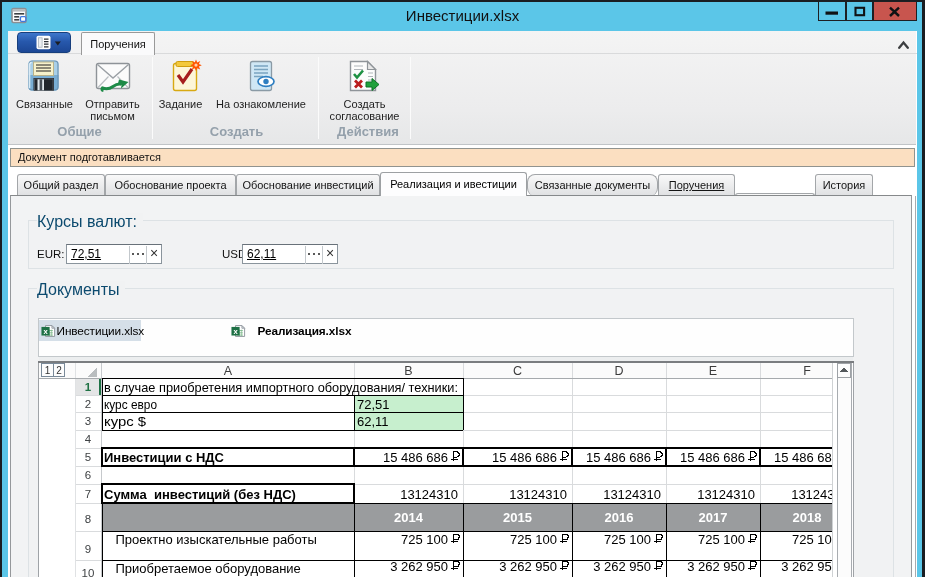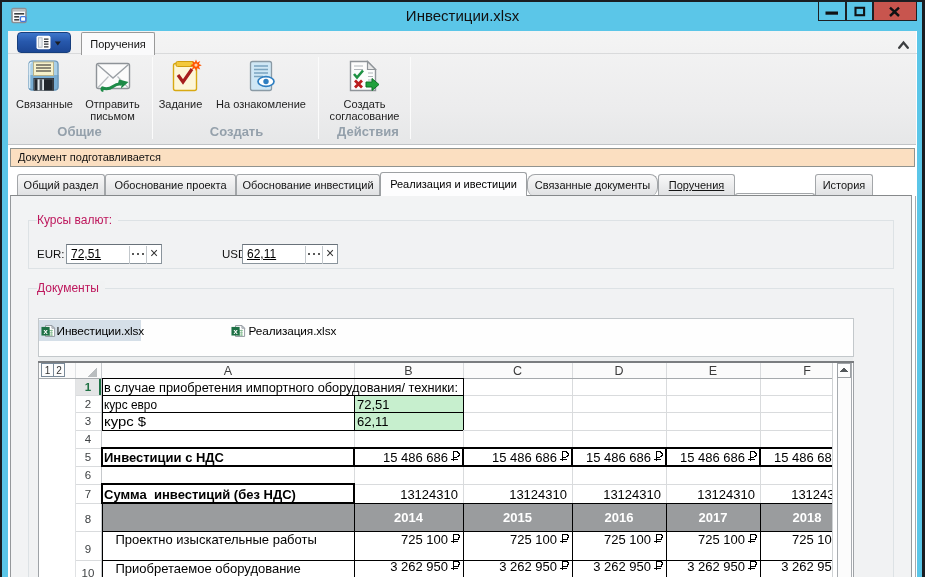--- a/index.html
+++ b/index.html
@@ -13,21 +13,21 @@
 #apptab{position:absolute;left:81px;top:32px;width:74px;height:23px;background:#fafafb;border:1px solid #999;border-bottom:none;border-radius:2px 2px 0 0;font-size:11px;text-align:center;line-height:22px;color:#111;}
 #appbtn{position:absolute;left:17px;top:32px;width:54px;height:21px;border-radius:3px;background:linear-gradient(#3e77cc,#2758ac 45%,#1c4795);border:1px solid #173f7d;border-radius:4px;}
 .rlabel{position:absolute;font-size:11px;color:#1e1e1e;text-align:center;}
 .glabel{position:absolute;font-size:13px;color:#94a0ab;text-align:center;font-weight:bold;}
 .rsep{position:absolute;top:57px;height:82px;width:1px;background:#cdcfd1;border-right:1px solid #fbfbfb;}
 #notif{position:absolute;left:10px;top:148px;width:905px;height:19px;background:#fbdfc1;border:1px solid #90938f;font-size:11px;color:#111;line-height:17px;padding-left:7px;}
 .tab{position:absolute;top:174px;height:21.5px;background:linear-gradient(#f9f9f9,#dfe0e2);border:1px solid #a3a6a9;border-bottom:none;border-radius:3px 3px 0 0;font-size:11px;color:#141414;text-align:center;line-height:21px;}
 #tabsel{position:absolute;top:172px;height:24px;background:#fdfdfe;border:1px solid #9da0a3;border-bottom:none;border-radius:3px 3px 0 0;font-size:11px;color:#000;text-align:center;line-height:23px;z-index:5;}
 #panel{position:absolute;left:10px;top:195px;width:902px;height:382px;background:#f2f3f4;border:1px solid #95989b;border-top-color:#86898b;border-bottom:none;}
 .grp{position:absolute;border:1px solid #dde2e5;background:#f1f2f3;}
-.grplabel{position:absolute;font-size:12px;color:#be185d;background:#f1f2f3;padding-right:6px;z-index:2;}
+.grplabel{position:absolute;font-size:16px;color:#0c4a6e;background:#f1f2f3;padding-right:6px;z-index:2;}
 .fld{position:absolute;top:244px;width:96px;height:20px;background:#fff;border:1px solid #8a949c;border-top-color:#687179;}
 .flbl{position:absolute;top:248px;font-size:11.5px;color:#111;}
 .fval{position:absolute;top:2px;left:4px;font-size:12px;color:#000;text-decoration:underline;}
 .fsep{position:absolute;top:1px;width:1px;height:18px;background:#c3c8cc;}
 .fx{position:absolute;top:0px;font-size:14px;color:#333;}
 .fdots{position:absolute;left:65px;top:8px;width:12px;display:flex;justify-content:space-between;}
 .fdots i{width:2.4px;height:2.4px;border-radius:50%;background:#222;}
 #docbox{position:absolute;left:38px;top:318px;width:816px;height:39px;background:#fefefe;border:1px solid #c3c8cb;}
 #docstrip{position:absolute;left:39px;top:357px;width:814px;height:4px;background:#eceeef;}
 .ftab{position:absolute;top:320px;height:21px;font-size:11.8px;letter-spacing:-0.1px;color:#000;display:flex;align-items:center;white-space:nowrap;}
@@ -203,21 +203,21 @@
 <path d="M12 2.5 v 3 h 3 z" fill="#d8dcdf" stroke="#8a9298" stroke-width="0.8"></path>
 <g stroke="#7fba8c" stroke-width="1">
           <path d="M7 8 h6 M7 10.5 h6 M7 13 h6"></path>
         </g>
 <g stroke="#7fba8c" stroke-width="0.8">
           <path d="M9.5 7 v7 M11.8 7 v7"></path>
         </g>
 <rect x="0.5" y="4" width="9" height="9.5" fill="#1e7145"></rect>
 <text x="5" y="11.5" font-size="8.5" font-weight="bold" fill="#fff" text-anchor="middle" font-family="Liberation Sans, sans-serif">x</text>
 </svg></span>
-    <span style="margin-left:3px;">Реализация.xlsx</span>
+    <span style="margin-left:12px;font-weight:bold;">Реализация.xlsx</span>
   </div>
 <div id="docstrip"></div>
 
 <div id="gridwrap"><svg width="816" height="216" viewBox="0 0 816 216" font-family="Liberation Sans, sans-serif" shape-rendering="crispEdges" text-rendering="optimizeLegibility">
 <defs>
         <g id="rub">
           <path d="M0.2,0 V-9.2 H2.9 A2.7,2.7 0 0 1 2.9,-3.8 H0.2 M-2.2,-1.8 H4.4" fill="none" stroke="#000" stroke-width="1.05"></path>
         </g>
         <clipPath id="vc">
           <rect x="1" y="1" width="793" height="215"></rect>

